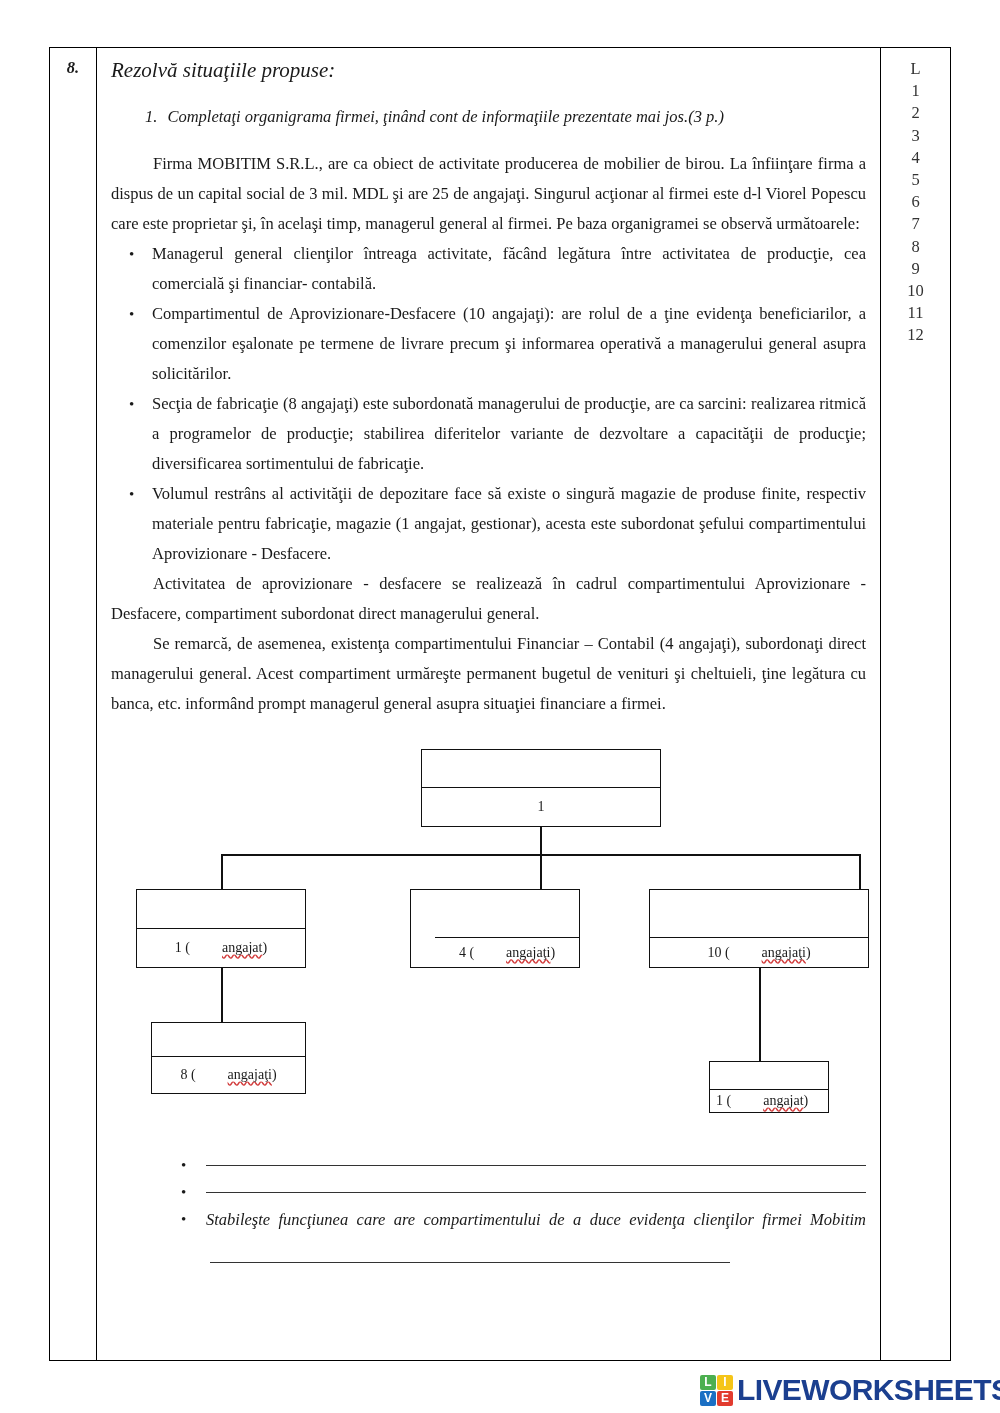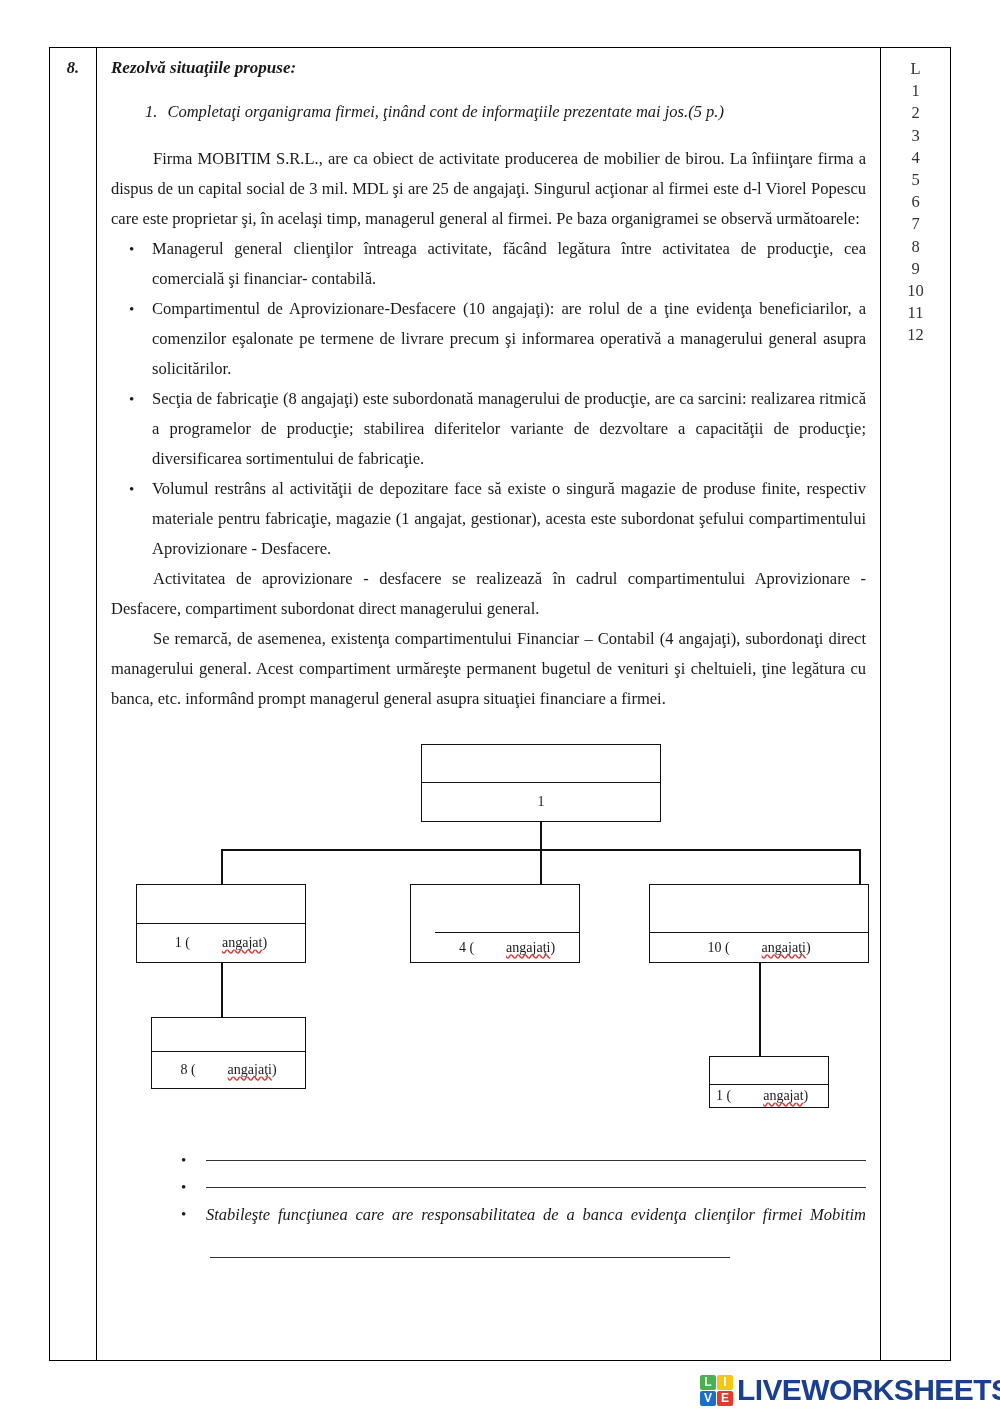--- a/index.html
+++ b/index.html
@@ -55,23 +55,23 @@
     flex: 0 0 auto;
   }
   .col-lines .lnum {
     font-size: 16.5px;
     line-height: 22.2px;
     color: #333;
   }
 
   
   .heading {
-    font-weight: bold;
+    font-weight: normal;
     font-style: italic;
-    font-size: 17px;
+    font-size: 21px;
     margin: 0 0 24px 0;
   }
   .task-1 {
     font-style: italic;
     font-size: 16.5px;
     margin: 0 0 22px 0;
     padding-left: 62px;
     text-indent: -28px;
   }
   .task-1 .marker { margin-right: 10px; }
@@ -224,21 +224,21 @@
 
   <div class="col-num">
     <span class="qnum">8.</span>
   </div>
 
   <div class="col-body">
 
     <p class="heading">Rezolvă situaţiile propuse:</p>
 
     <p class="task-1">
-      <span class="marker">1.</span><span>Completaţi organigrama firmei, ţinând cont de informaţiile prezentate mai jos.(5 p.)</span>
+      <span class="marker">1.</span><span>Completaţi organigrama firmei, ţinând cont de informaţiile prezentate mai jos.(3 p.)</span>
     </p>
 
     <p class="para">Firma MOBITIM S.R.L., are ca obiect de activitate producerea de mobilier de birou. La înfiinţare firma a dispus de un capital social de 3 mil. MDL şi are 25 de angajaţi. Singurul acţionar al firmei este d-l Viorel Popescu care este proprietar şi, în acelaşi timp, managerul general al firmei. Pe baza organigramei se observă următoarele:</p>
 
     <ul class="bullets">
       <li><span class="dot">•</span><span>Managerul general clienţilor întreaga activitate, făcând legătura între activitatea de producţie, cea comercială şi financiar- contabilă.</span></li>
       <li><span class="dot">•</span><span>Compartimentul de Aprovizionare-Desfacere (10 angajaţi): are rolul de a ţine evidenţa beneficiarilor, a comenzilor eşalonate pe termene de livrare precum şi informarea operativă a managerului general asupra solicitărilor.</span></li>
       <li><span class="dot">•</span><span>Secţia de fabricaţie (8 angajaţi) este subordonată managerului de producţie, are ca sarcini: realizarea ritmică a programelor de producţie; stabilirea diferitelor variante de dezvoltare a capacităţii de producţie; diversificarea sortimentului de fabricaţie.</span></li>
       <li><span class="dot">•</span><span>Volumul restrâns al activităţii de depozitare face să existe o singură magazie de produse finite, respectiv materiale pentru fabricaţie, magazie (1 angajat, gestionar), acesta este subordonat şefului compartimentului  Aprovizionare - Desfacere.</span></li>
     </ul>
@@ -309,21 +309,21 @@
         <span class="dot">•</span>
       </li>
       <div class="rule"></div>
 
       <li>
         <span class="dot">•</span>
       </li>
       <div class="rule"></div>
 
       <li>
-        <span class="dot">•</span><span>Stabileşte funcţiunea care are responsabilitatea de a banca evidenţa clienţilor firmei Mobitim</span><span class="rule inline-rule" style="width:520px;"></span>
+        <span class="dot">•</span><span>Stabileşte funcţiunea care are compartimentului de a duce evidenţa clienţilor firmei Mobitim</span><span class="rule inline-rule" style="width:520px;"></span>
       </li>
     </ul>
 
   </div>
 
   <div class="col-lines">
     <div class="lnum">L</div>
     <div class="lnum">1</div>
     <div class="lnum">2</div>
     <div class="lnum">3</div>

